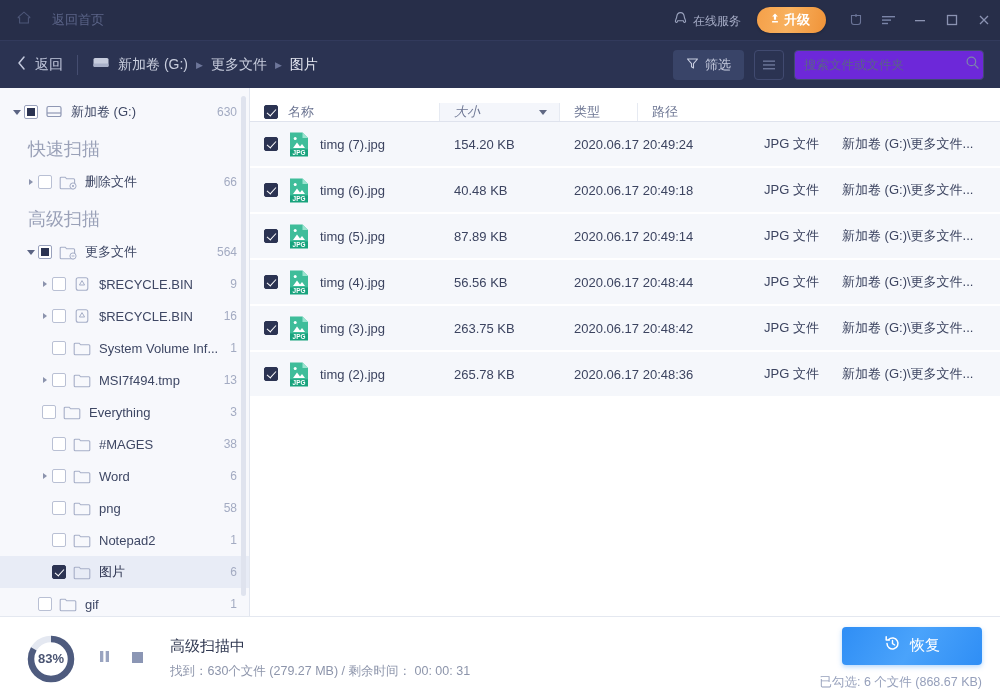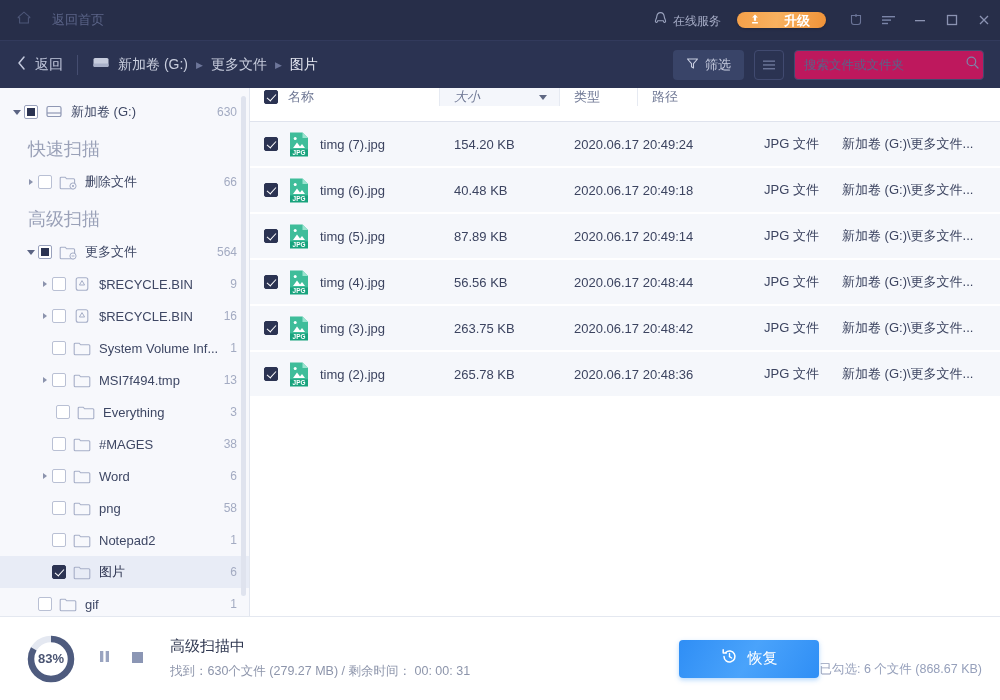--- a/index.html
+++ b/index.html
@@ -14,23 +14,23 @@
   
   .titlebar {
     height: 40px; background: #272e49; display: flex; align-items: center;
     flex: 0 0 40px; position: relative;
   }
   .home-btn { display: flex; align-items: center; gap: 20px; margin-left: 16px; cursor: pointer; }
   .home-btn .label { color: #5b6488; font-size: 13px; }
   .tb-right { margin-left: auto; display: flex; align-items: center; height: 40px; }
   .online-svc { display: flex; align-items: flex-end; gap: 5px; color: #a8aec8; font-size: 12px; cursor: pointer; }
   .upgrade-btn {
-    margin-left: 16px; height: 16px; padding: 0 16px 0 11px; border-radius: 13px;
+    margin-left: 16px; height: 26px; padding: 0 16px 0 11px; border-radius: 13px;
     background: linear-gradient(100deg,#f5a049 0%, #f8b15f 45%, #f09338 100%);
-    display: flex; align-items: flex-start; gap: 22px; cursor: pointer;
+    display: flex; align-items: center; gap: 2px; cursor: pointer;
     box-shadow: 0 1px 3px rgba(0,0,0,.2);
   }
   .upgrade-btn .label { color: #ffffff; font-size: 13px; font-weight: bold; }
   .tb-icons { display: flex; align-items: center; margin-left: 14px; }
   .tb-icon { width: 32px; height: 40px; display: flex; align-items: center; justify-content: center; cursor: pointer; }
 
   
   .navbar {
     height: 48px; flex: 0 0 48px; background: #2b3352; display: flex; align-items: center;
     border-top: 1px solid #323a5c;
@@ -45,21 +45,21 @@
   .filter-btn {
     height: 30px; padding: 0 13px; border-radius: 4px; background: #394468;
     display: flex; align-items: center; gap: 6px; color: #c8cde0; font-size: 13px; cursor: pointer;
   }
   .list-toggle {
     width: 30px; height: 30px; border-radius: 4px; border: 1px solid #414a70;
     display: flex; align-items: center; justify-content: center; cursor: pointer;
   }
   .search-box {
     width: 190px; height: 30px; border-radius: 4px; border: 1px solid #414a70;
-    background: #be185d; display: flex; align-items: center; padding: 0 9px; cursor: text;
+    background: #6d28d9; display: flex; align-items: center; padding: 0 9px; cursor: text;
   }
   .search-box input {
     flex: 1; background: transparent; border: 0; outline: none;
     color: #c3c9dd; font-size: 12.5px; font-family: inherit;
   }
   .search-box input::placeholder { color: #5a6389; }
 
   
   .body { flex: 1; display: flex; min-height: 0; background: #fff; }
 
@@ -94,21 +94,21 @@
   .tree-count { color: #a3abc2; font-size: 12px; margin-left: 8px; }
   .tree-row.selected .tree-label { color: #29304d; }
   .group-label { font-size: 18px; color: #9aa1b8; padding: 9px 0 5px 16px; margin-left: 12px; }
   .sb-scroll {
     position: absolute; right: 3px; top: 8px; width: 5px; height: 500px;
     background: #dfe3ee; border-radius: 3px;
   }
 
   
   .content { flex: 1; min-width: 0; display: flex; flex-direction: column; background: #fff; }
-  .thead { height: 34px; display: flex; align-items: flex-start; background: #fff; border-bottom: 1px solid #dfe3ed; font-size: 13px; color: #6d7693; }
+  .thead { height: 34px; display: flex; align-items: flex-end; background: #fff; border-bottom: 1px solid #dfe3ed; font-size: 13px; color: #6d7693; }
   .th { display: flex; align-items: center; padding: 0 0 0 14px; border-right: 1px solid #e6eaf2; position: relative; }
   .th.sorted { background: #f4f6fb; font-style: italic; }
   .th:last-child { border-right: 0; }
   .col-name { width: 190px; flex: 0 0 190px; }
   .col-size { width: 120px; flex: 0 0 120px; }
   .col-date { width: 190px; flex: 0 0 190px; }
   .col-type { width: 78px; flex: 0 0 78px; }
   .col-path { flex: 1; min-width: 0; }
   .sort-caret { margin-left: auto; margin-right: 12px; width: 0; height: 0;
     border-left: 4.5px solid transparent; border-right: 4.5px solid transparent; border-top: 5px solid #5f6883; }
@@ -129,21 +129,21 @@
   .progress-wrap { width: 54px; height: 54px; position: relative; flex: 0 0 54px; margin-left: 6px; }
   .progress-pct {
     position: absolute; inset: 0; display: flex; align-items: center; justify-content: center;
     font-size: 13px; color: #4a5472; font-weight: bold;
   }
   .ctrl-btns { display: flex; align-items: center; gap: 20px; margin-left: 20px; }
   .ctrl { cursor: pointer; }
   .status-text { margin-left: 26px; }
   .status-title { font-size: 15px; color: #2f3750; margin-bottom: 7px; }
   .status-sub { font-size: 12.5px; color: #8d95ab; }
-  .status-right { margin-left: auto; display: flex; align-items: flex-end; }
+  .status-right { margin-left: auto; display: flex; flex-direction: column; align-items: flex-end; }
   .recover-btn {
     width: 140px; height: 38px; border-radius: 4px;
     background: linear-gradient(120deg,#2f8ef5 0%, #4aa3fb 50%, #2f8ef5 100%);
     display: flex; align-items: center; justify-content: center; gap: 9px; cursor: pointer;
     box-shadow: 0 2px 5px rgba(47,142,245,.35);
   }
   .recover-btn .label { color: #fff; font-size: 15px; }
   .selected-info { margin-top: 9px; font-size: 12.5px; color: #96a0bb; }
 </style>
 </head>
@@ -362,21 +362,21 @@
           </span>
           <span class="cbx"></span>
           <span class="tree-icon">
             <svg width="18" height="15" viewBox="0 0 18 15">
               <path d="M1.2 3.2a1 1 0 0 1 1-1h4l1.4 1.6h8.2a1 1 0 0 1 1 1v8a1 1 0 0 1-1 1H2.2a1 1 0 0 1-1-1V3.2z" fill="none" stroke="#a6aec7" stroke-width="1.1"></path>
             </svg>
           </span>
           <span class="tree-label">MSI7f494.tmp</span>
           <span class="tree-count">13</span>
         </div>
-        <div class="tree-row" style="padding-left:42px">
+        <div class="tree-row" style="padding-left:28px">
           <span class="tw"></span>
           <span class="cbx"></span>
           <span class="tree-icon">
             <svg width="18" height="15" viewBox="0 0 18 15">
               <path d="M1.2 3.2a1 1 0 0 1 1-1h4l1.4 1.6h8.2a1 1 0 0 1 1 1v8a1 1 0 0 1-1 1H2.2a1 1 0 0 1-1-1V3.2z" fill="none" stroke="#a6aec7" stroke-width="1.1"></path>
             </svg>
           </span>
           <span class="tree-label">Everything</span>
           <span class="tree-count">3</span>
         </div>

